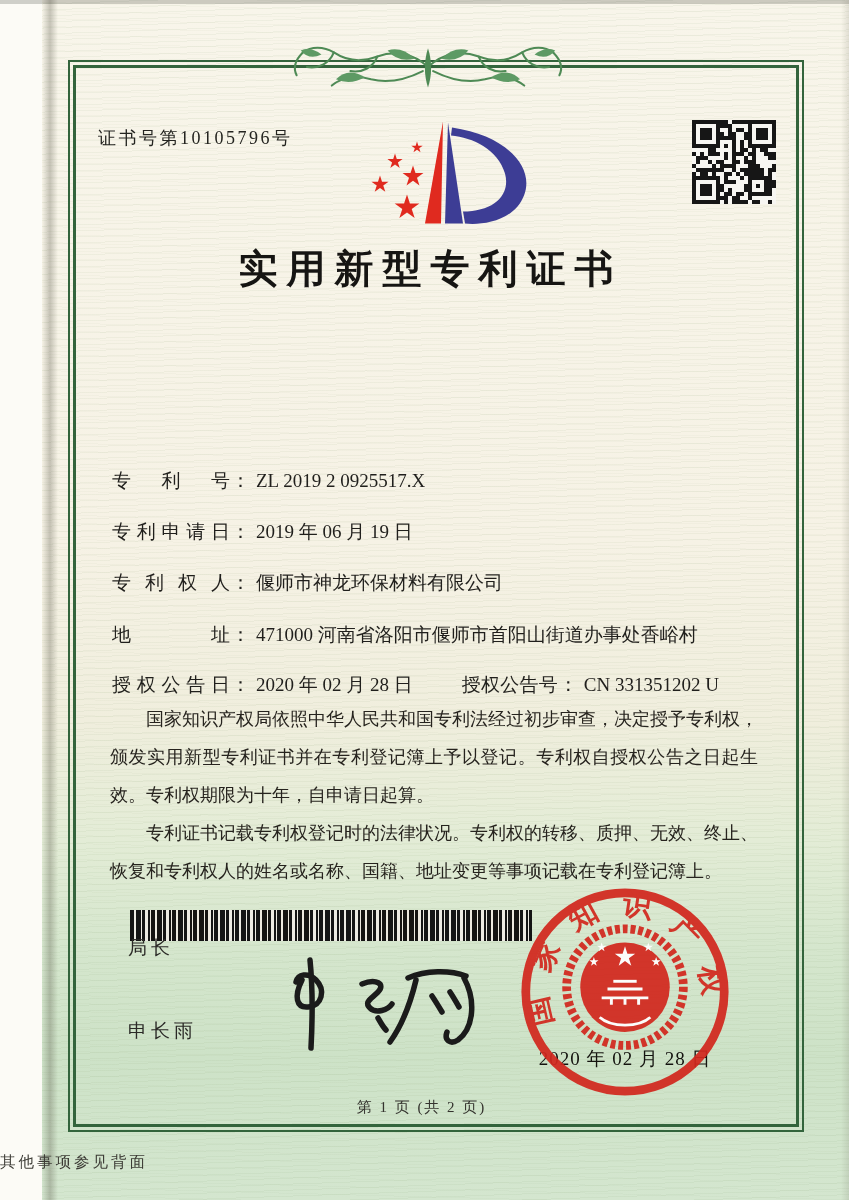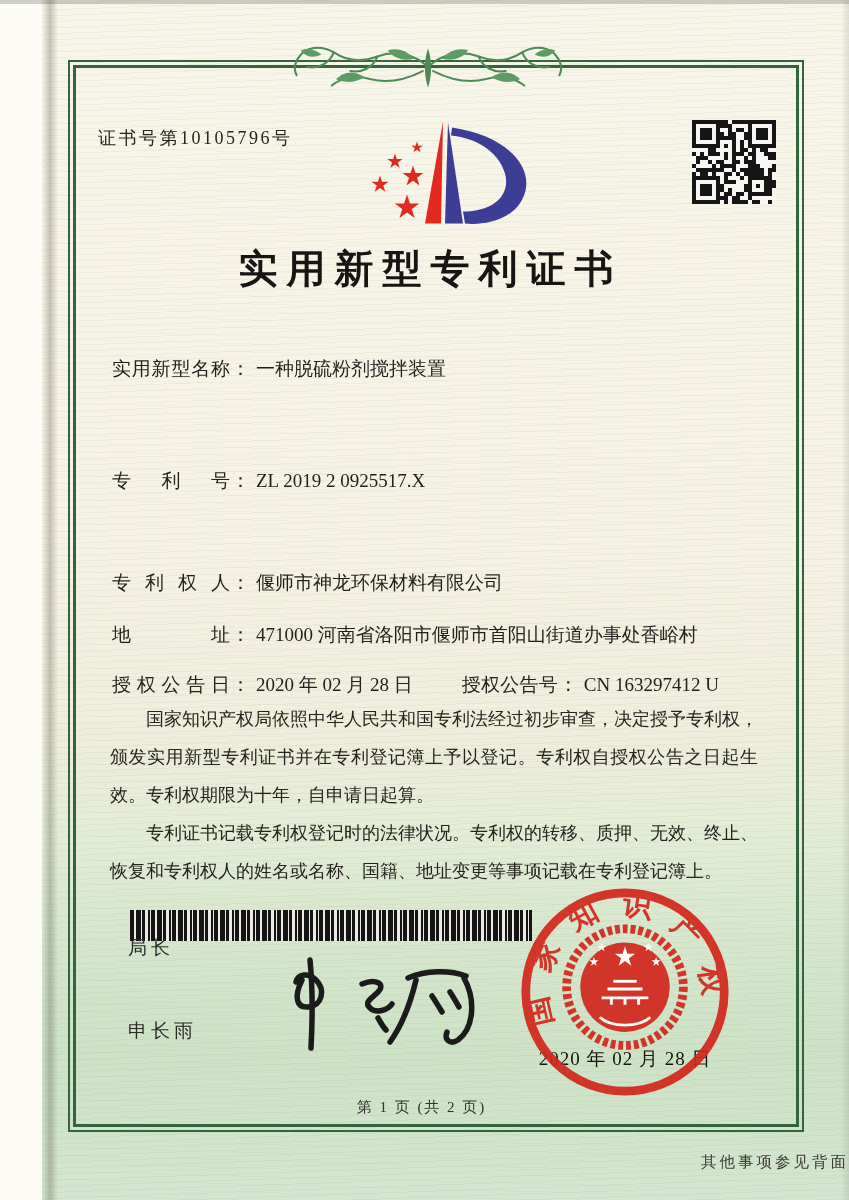--- a/index.html
+++ b/index.html
@@ -47,21 +47,21 @@
     repeating-linear-gradient(90deg,#141414 0 4px,#eceae2 4px 6px,#141414 6px 11px,#eceae2 11px 12px,
     #141414 12px 15px,#eceae2 15px 18px,#141414 18px 20px,#eceae2 20px 21px);}
   .officer-title{position:absolute;left:128px;top:935px;font-size:19px;letter-spacing:4px;color:#2a2926;}
   .officer-name{position:absolute;left:128px;top:1018px;font-size:19px;letter-spacing:4px;color:#2a2926;}
   .signature{position:absolute;left:250px;top:950px;width:230px;height:105px;}
   .seal{position:absolute;left:518px;top:885px;width:214px;height:214px;opacity:.93;}
   .seal-date{position:absolute;left:518px;top:1046px;width:214px;text-align:center;
     font-size:19px;letter-spacing:1px;color:#14130f;}
   .page-info{position:absolute;left:0;top:1098px;width:849px;text-align:center;
     font-size:15px;letter-spacing:2px;color:#34332e;transform:translateX(-3px);}
-  .back-note{position:absolute;left:0;top:1152px;width:849px;text-align:right;
+  .back-note{position:absolute;left:0;top:1152px;width:849px;text-align:left;
     font-size:15.5px;letter-spacing:3px;color:#3c3b35;}
 </style>
 </head>
 <body>
 
 <svg width="0" height="0" style="position:absolute">
   <defs>
     <polygon id="star" points="0,-1 0.2245,-0.309 0.951,-0.309 0.363,0.118 0.588,0.809 0,0.382 -0.588,0.809 -0.363,0.118 -0.951,-0.309 -0.2245,-0.309"></polygon>
   </defs>
 </svg>
@@ -548,38 +548,38 @@
       <i class="d"></i>
       <i class="d"></i>
       <i></i>
       <i></i>
       <i class="d"></i>
       <i></i>
     </div>
 
   <h1 class="title">实用新型专利证书</h1>
 
-  <div class="row" style="top:356px">
-    <span class="flabel">实用新型名称</span><span class="colon">：</span><span class="fvalue">一种脱硫粉剂搅拌装置</span>
-  </div>
   <div class="row" style="top:468px">
     <span class="flabel">专利号</span><span class="colon">：</span><span class="fvalue">ZL 2019 2 0925517.X</span>
+  </div>
+  <div class="row" style="top:519px">
+    <span class="flabel">专利申请日</span><span class="colon">：</span><span class="fvalue">2019 年 06 月 19 日</span>
   </div>
   <div class="row" style="top:570px">
     <span class="flabel">专利权人</span><span class="colon">：</span><span class="fvalue">偃师市神龙环保材料有限公司</span>
   </div>
   <div class="row" style="top:622px">
     <span class="flabel">地址</span><span class="colon">：</span><span class="fvalue">471000 河南省洛阳市偃师市首阳山街道办事处香峪村</span>
   </div>
   <div class="row" style="top:672px">
     <span class="pair first">
       <span class="flabel">授权公告日</span><span class="colon">：</span><span class="fvalue">2020 年 02 月 28 日</span>
     </span>
     <span class="pair">
-      <span class="flabel narrow">授权公告号</span><span class="colon">：</span><span class="fvalue">CN 163297412 U</span>
+      <span class="flabel narrow">授权公告号</span><span class="colon">：</span><span class="fvalue">CN 331351202 U</span>
     </span>
   </div>
 
   <div class="body-text">
     <p>国家知识产权局依照中华人民共和国专利法经过初步审查，决定授予专利权，颁发实用新型专利证书并在专利登记簿上予以登记。专利权自授权公告之日起生效。专利权期限为十年，自申请日起算。</p>
     <p>专利证书记载专利权登记时的法律状况。专利权的转移、质押、无效、终止、恢复和专利权人的姓名或名称、国籍、地址变更等事项记载在专利登记簿上。</p>
   </div>
 
   <div class="barcode"></div>
 

